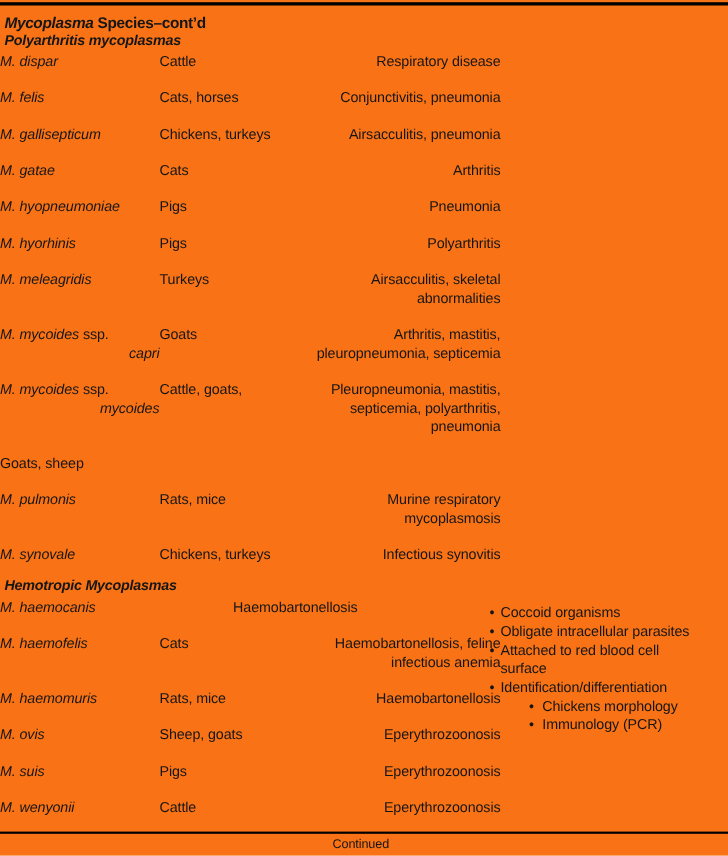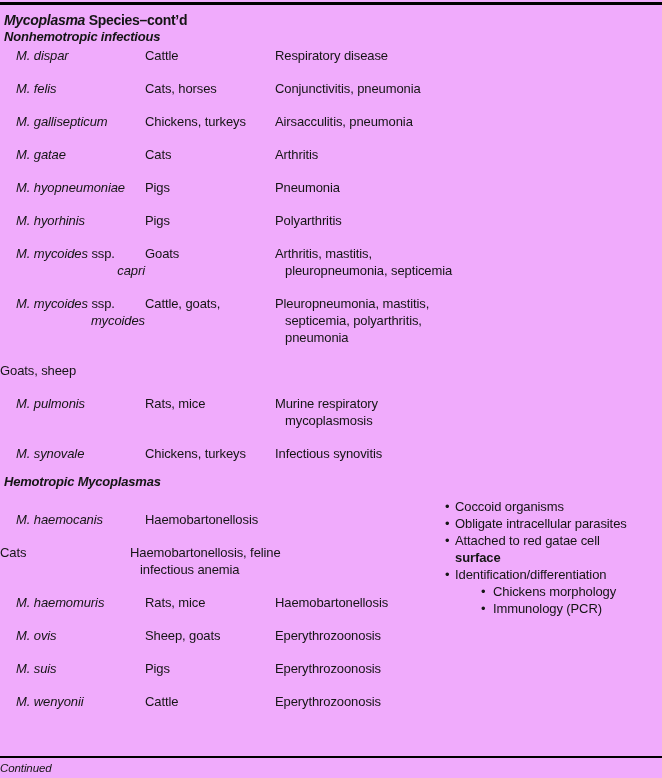--- a/index.html
+++ b/index.html
@@ -1,20 +1,20 @@
 <!DOCTYPE html>
 <html><head>
 <meta charset="utf-8">
 <style>
   html, body { margin: 0; padding: 0; background: #ffffff; }
   .page {
     position: relative;
     width: 662px;
     height: 778px;
-    background: #f0abfc;
+    background: #f97316;
     color: #151515;
     font-family: "Liberation Sans", "DejaVu Sans", sans-serif;
     font-size: 13px;
     line-height: 17px;
     letter-spacing: -0.1px;
     overflow: hidden;
     box-sizing: border-box;
   }
   .rule { background: #000000; width: 662px; }
   .rule.top { height: 3px; margin-top: 2px; }
@@ -31,59 +31,58 @@
     margin: 0 0 1px 4px;
     font-size: 13px;
     font-weight: bold;
     font-style: italic;
     line-height: 16px;
     letter-spacing: -0.2px;
   }
   .rows { margin-top: 2px; }
   .section-block { position: relative; }
   .section-block.second { margin-top: -4px; }
-  .section-block.second .rows { margin-top: 21px; }
+  .section-block.second .rows { margin-top: 3px; }
   .row { display: flex; margin-bottom: 16px; }
-  .c-species { width: 145px; padding-left: 16px; box-sizing: border-box; flex: none; }
+  .c-species { width: 145px; padding-left: 0; box-sizing: border-box; flex: none; }
   .c-hosts   { width: 130px; flex: none; }
-  .c-disease { width: 180px; flex: none; }
+  .c-disease { width: 180px; flex: none; text-align: right; }
   .sp-it { font-style: italic; }
   .sp-line2 { font-style: italic; padding-left: 9px; text-align: right; }
   .cont-host { padding-left: 12px; }
   .cont-dis  { padding-left: 10px; }
   .notes {
     position: absolute;
     left: 445px;
     top: 24px;
     width: 212px;
   }
   .note-item { display: flex; line-height: 17px; }
   .note-item .blt { width: 10px; flex: none; }
   .note-item.lvl2 { margin-left: 36px; }
   .note-item.lvl2 .blt { width: 12px; }
-  .note-cont { padding-left: 10px; line-height: 17px; font-weight: bold; }
+  .note-cont { padding-left: 10px; line-height: 17px; }
   .footer { position: absolute; left: 0; top: 756px; width: 662px; }
   .continued {
-    font-style: italic;
     font-size: 11.5px;
     line-height: 16px;
-    text-align: left;
+    text-align: center;
     padding-right: 6px;
     margin-top: 2px;
   }
 </style>
 </head>
 <body>
 
 <div class="page">
   <div class="rule top"></div>
   <div class="title"><span class="it">Mycoplasma</span><span> Species–cont’d</span></div>
   <div id="sections">
       <div class="section-block">
-        <div class="section-label">Nonhemotropic infectious</div>
+        <div class="section-label">Polyarthritis mycoplasmas</div>
         <div class="rows">
           <div class="row">
             <div class="c-species">
               <div><span class="sp-it">M. dispar</span></div>
             </div>
             <div class="c-hosts">
               <div>Cattle</div>
             </div>
             <div class="c-disease">
               <div>Respiratory disease</div>
@@ -135,20 +134,32 @@
           </div>
           <div class="row">
             <div class="c-species">
               <div><span class="sp-it">M. hyorhinis</span></div>
             </div>
             <div class="c-hosts">
               <div>Pigs</div>
             </div>
             <div class="c-disease">
               <div>Polyarthritis</div>
+            </div>
+          </div>
+          <div class="row">
+            <div class="c-species">
+              <div><span class="sp-it">M. meleagridis</span></div>
+            </div>
+            <div class="c-hosts">
+              <div>Turkeys</div>
+            </div>
+            <div class="c-disease">
+              <div>Airsacculitis, skeletal</div>
+              <div class="cont-dis">abnormalities</div>
             </div>
           </div>
           <div class="row">
             <div class="c-species">
               <div><span class="sp-it">M. mycoides</span><span> ssp.</span></div>
               <div class="sp-line2">capri</div>
             </div>
             <div class="c-hosts">
               <div>Goats</div>
             </div>
@@ -206,20 +217,23 @@
         <div class="rows">
           <div class="row">
             <div class="c-species">
               <div><span class="sp-it">M. haemocanis</span></div>
             </div>
             <div class="c-disease">
               <div>Haemobartonellosis</div>
             </div>
           </div>
           <div class="row">
+            <div class="c-species">
+              <div><span class="sp-it">M. haemofelis</span></div>
+            </div>
             <div class="c-hosts">
               <div>Cats</div>
             </div>
             <div class="c-disease">
               <div>Haemobartonellosis, feline</div>
               <div class="cont-dis">infectious anemia</div>
             </div>
           </div>
           <div class="row">
             <div class="c-species">
@@ -270,21 +284,21 @@
           <div class="note-item">
             <span class="blt">•</span>
             <span>Coccoid organisms</span>
           </div>
           <div class="note-item">
             <span class="blt">•</span>
             <span>Obligate intracellular parasites</span>
           </div>
           <div class="note-item">
             <span class="blt">•</span>
-            <span>Attached to red gatae cell</span>
+            <span>Attached to red blood cell</span>
           </div>
           <div class="note-cont">surface</div>
           <div class="note-item">
             <span class="blt">•</span>
             <span>Identification/differentiation</span>
           </div>
           <div class="note-item lvl2">
             <span class="blt">•</span>
             <span>Chickens morphology</span>
           </div>

